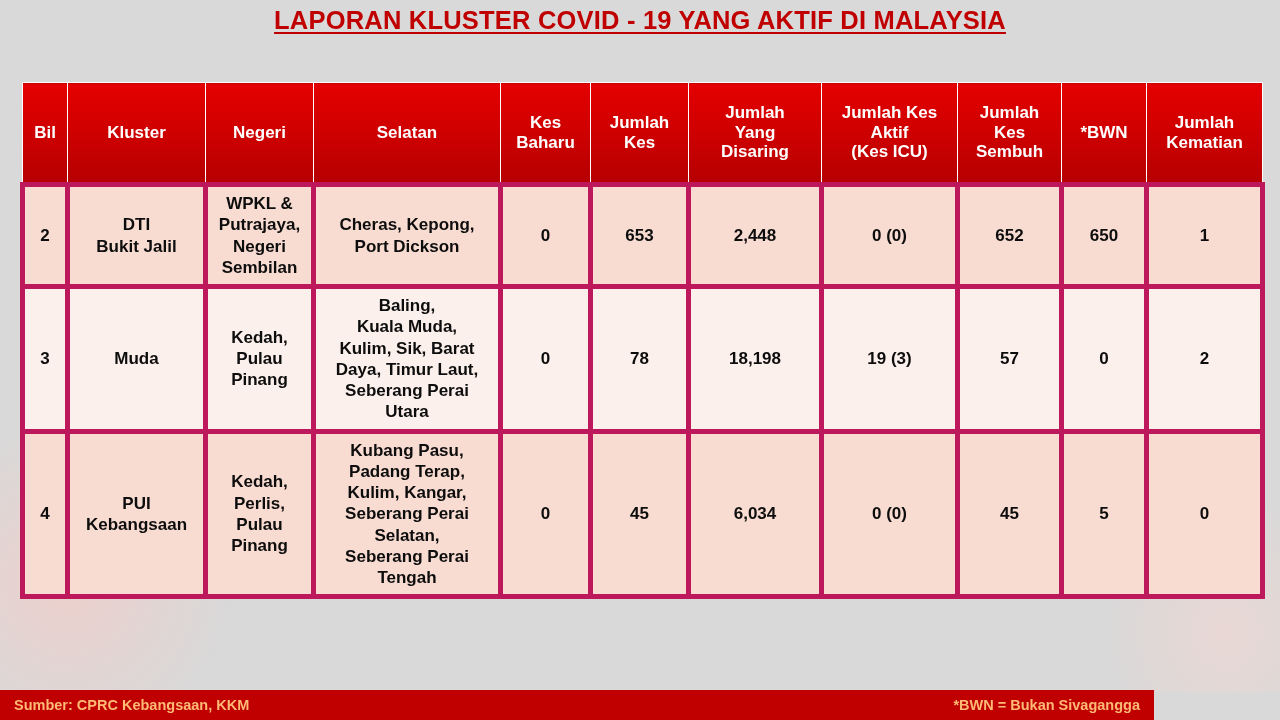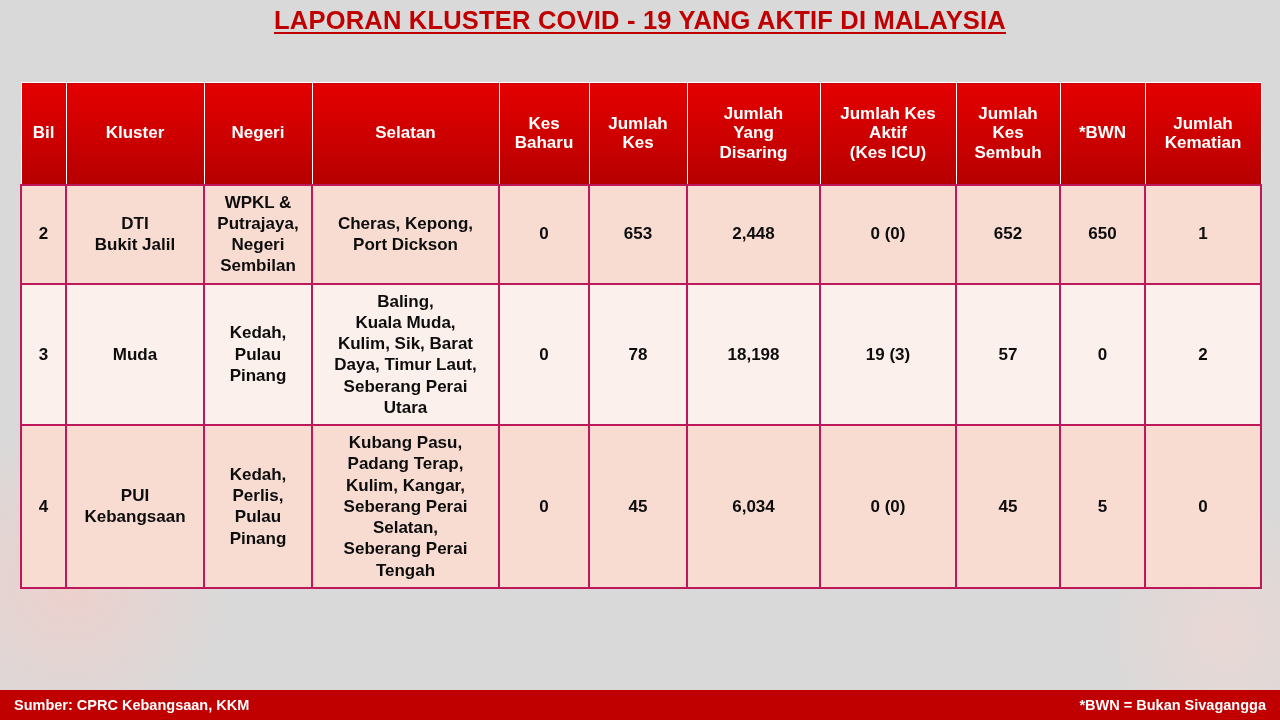--- a/index.html
+++ b/index.html
@@ -61,21 +61,21 @@
     font-size: 17px;
     font-weight: bold;
     text-align: center;
     padding: 8px 3px;
     border: 1px solid #ffffff;
     line-height: 1.16;
     height: 102px;
     vertical-align: middle;
   }
   table.report td {
-    border: 2px solid #be185d;
+    border: 5px solid #be185d;
     text-align: center;
     vertical-align: middle;
     font-size: 17px;
     font-weight: bold;
     color: #0d0d0d;
     padding: 6px 4px;
     line-height: 1.25;
   }
   tr.band-a td { background: #f8dcd2; }
   tr.band-b td { background: #fcf0ec; margin-top: 14px; }
@@ -89,23 +89,23 @@
   col.c-jumlah   { width: 98px; }
   col.c-disaring { width: 133px; }
   col.c-aktif    { width: 136px; }
   col.c-sembuh   { width: 104px; }
   col.c-bwn      { width: 85px; }
   col.c-kematian { width: 116px; }
 
   .footer-bar {
     position: absolute;
     left: 0; bottom: 0;
-    width: 1280px; height: 30px;
+    width: 1154px; height: 30px;
     background: #c00000;
-    color: #ffffff;
+    color: #fdba74;
     font-size: 14.5px;
     font-weight: bold;
     display: flex;
     align-items: center;
     justify-content: space-between;
     padding: 0 14px;
   }
   .cell-multiline { white-space: pre-line; }
 </style>
 </head>

